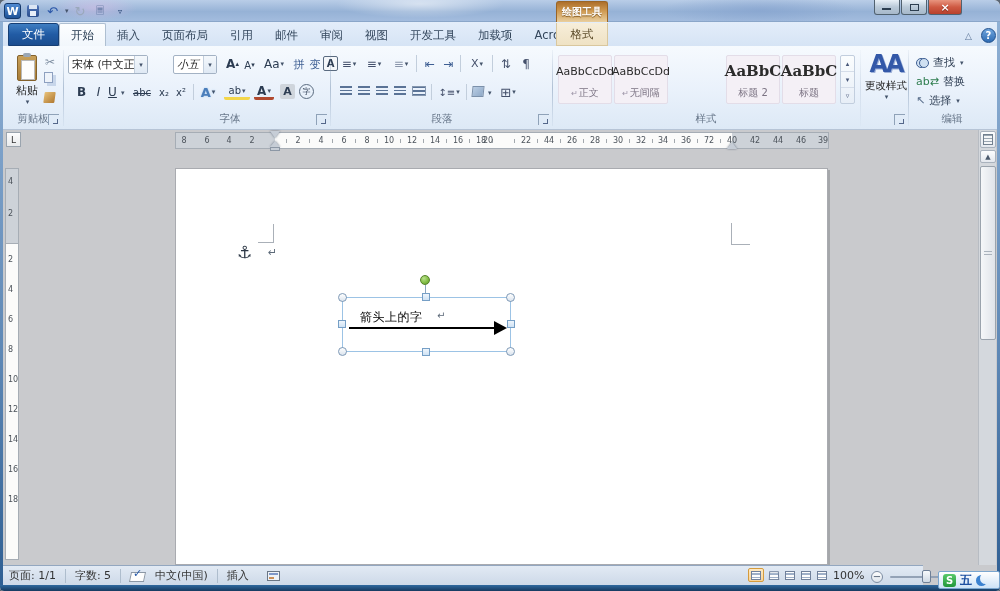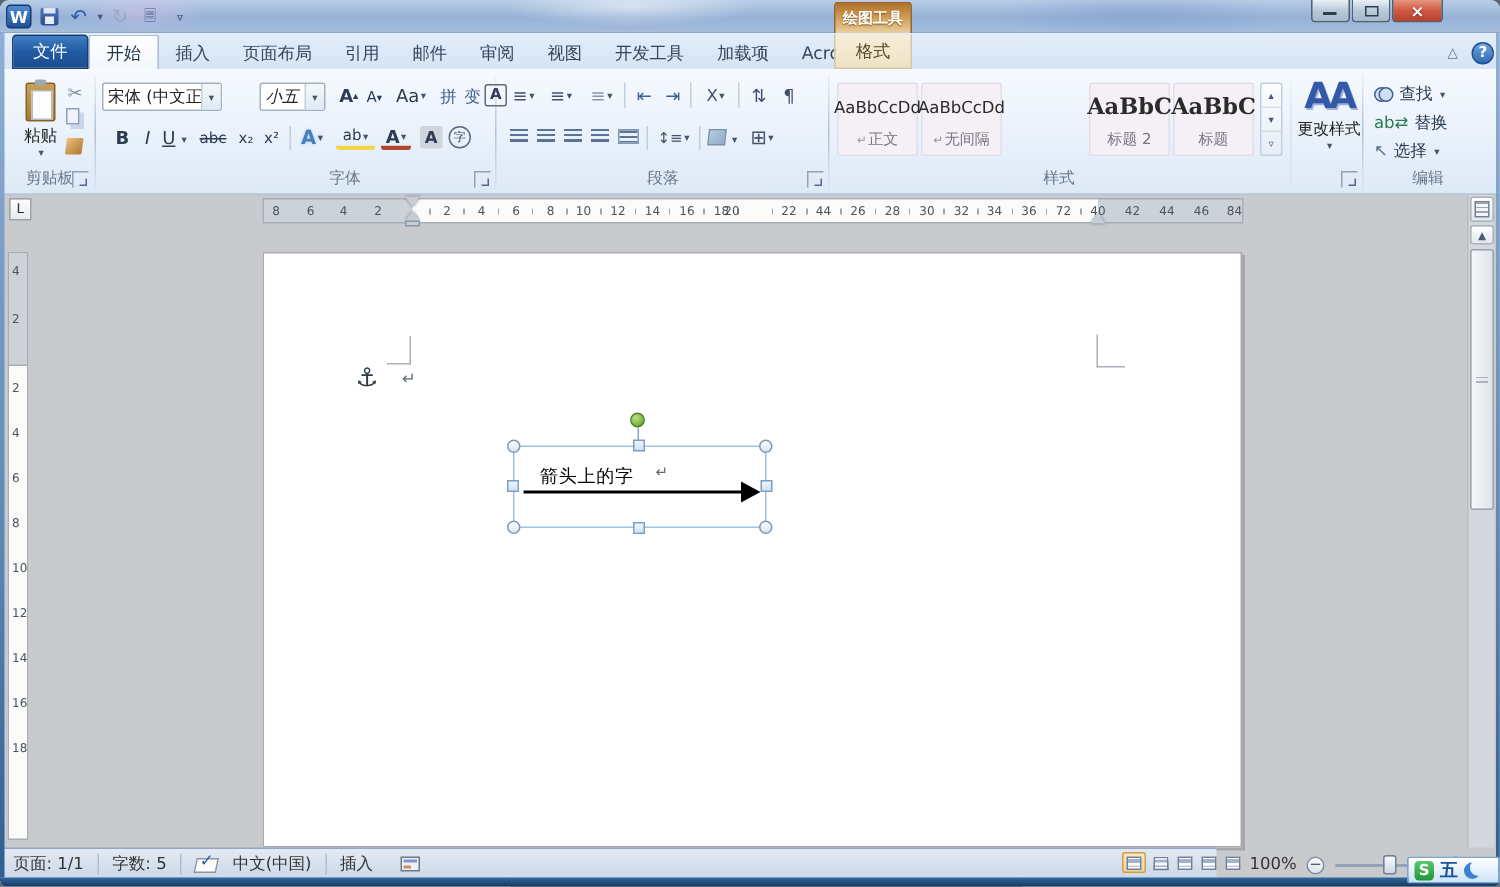--- a/index.html
+++ b/index.html
@@ -118,21 +118,21 @@
   .sb-col{left:978px;top:130px;width:18px;height:435px;background:#d4d8dd;border-left:1px solid #b7bcc3;}
   .sb-btn{position:absolute;left:1px;width:16px;background:linear-gradient(#fcfdfe,#e4e8ee);border:1px solid #a9b2bd;border-radius:2px;
     display:flex;align-items:center;justify-content:center;color:#4b5a6d;}
   .sb-thumb{position:absolute;left:1px;top:36px;width:16px;height:174px;background:linear-gradient(90deg,#f5f7f9,#dfe3e9);
     border:1px solid #9aa3ad;border-radius:2px;}
   .sb-thumb:after{content:"";position:absolute;left:3px;top:84px;width:8px;height:6px;
     background:repeating-linear-gradient(to bottom,#aab3bd 0 1px,transparent 1px 3px);}
   .rulericon{width:10px;height:11px;border:1px solid #72808f;background:#f4f6f8;
     background-image:repeating-linear-gradient(to bottom,#9aa6b2 0 1px,transparent 1px 3px);}
   
-  .statusbar{left:0;top:565px;width:811px;height:20px;background:linear-gradient(#e2eaf4,#cdd9e8);
+  .statusbar{left:0;top:565px;width:923px;height:20px;background:linear-gradient(#e2eaf4,#cdd9e8);
     border-top:1px solid #93a7c0;display:flex;align-items:center;font-size:11px;color:#333;}
   .st-item{padding:0 9px;height:100%;display:flex;align-items:center;gap:4px;white-space:nowrap;}
   .st-sep{width:1px;height:14px;background:#aebdcd;}
   .spell{width:14px;height:11px;position:relative;}
   .spell:before{content:"";position:absolute;left:0;top:2px;width:13px;height:8px;background:#fdfdfd;border:1px solid #8b97a5;transform:skewX(-12deg);}
   .spell:after{content:"✓";position:absolute;left:3px;top:-3px;color:#2458a8;font-size:11px;font-weight:bold;}
   .macroicon{width:13px;height:10px;border:1px solid #6a7685;background:#eef2f7;position:relative;}
   .macroicon:before{content:"";position:absolute;left:1px;top:1px;width:9px;height:2px;background:#7f98c9;}
   .macroicon:after{content:"";position:absolute;left:1px;bottom:1px;width:5px;height:2px;background:#c98f5a;}
   .viewbtn{position:absolute;top:568px;width:16px;height:14px;border:1px solid transparent;border-radius:2px;
@@ -429,21 +429,21 @@
         <span class="hnum" style="left: 419px;">28</span>
         <span class="hnum" style="left: 442px;">30</span>
         <span class="hnum" style="left: 465px;">32</span>
         <span class="hnum" style="left: 487px;">34</span>
         <span class="hnum" style="left: 510px;">36</span>
         <span class="hnum" style="left: 533px;">72</span>
         <span class="hnum" style="left: 556px;">40</span>
         <span class="hnum" style="left: 579px;">42</span>
         <span class="hnum" style="left: 602px;">44</span>
         <span class="hnum" style="left: 625px;">46</span>
-        <span class="hnum" style="left: 647px;">84</span>
+        <span class="hnum" style="left: 647px;">39</span>
       </div>
   </div>
   <div class="abs tri ind-top"></div>
   <div class="abs tri ind-bot"></div>
   <div class="abs ind-sq"></div>
   <div class="abs tri ind-right"></div>
 
   <div class="abs vruler">
     <div class="vmargin"></div>
     <div>

